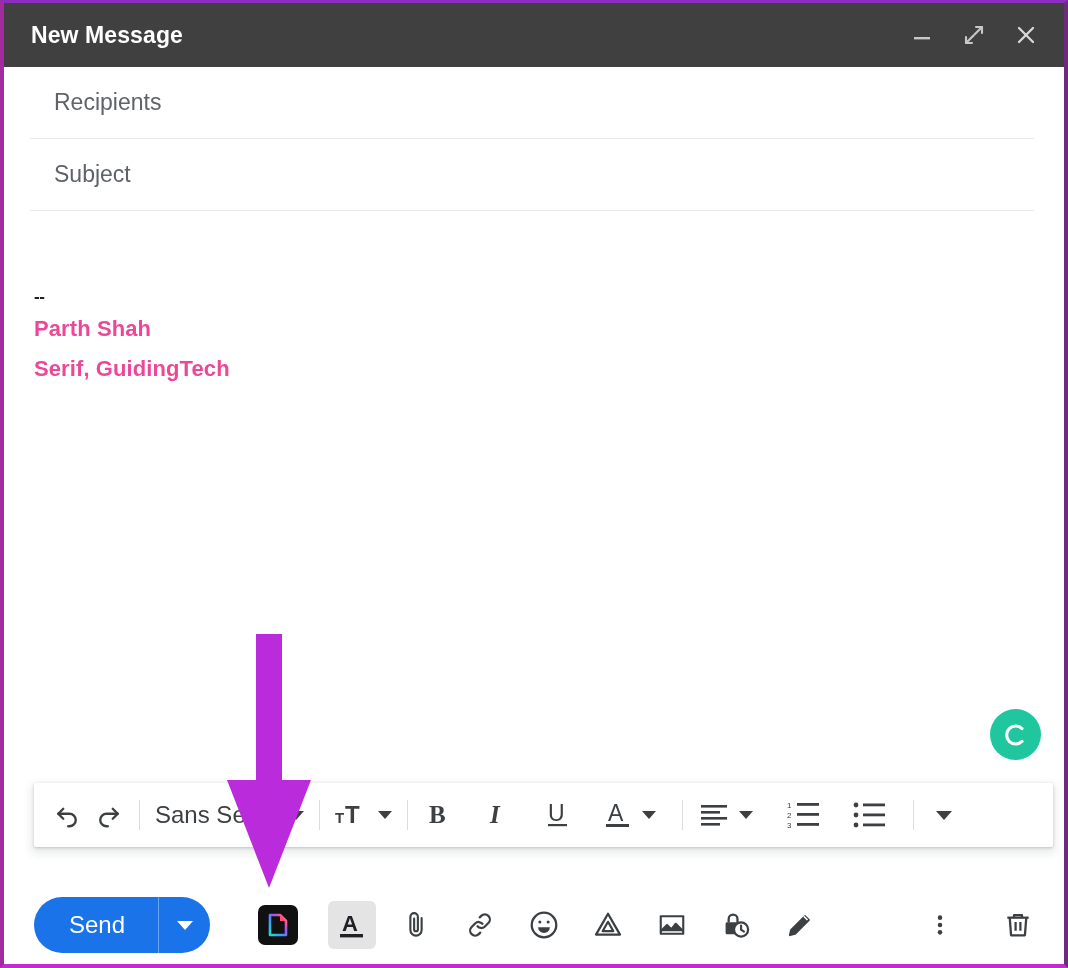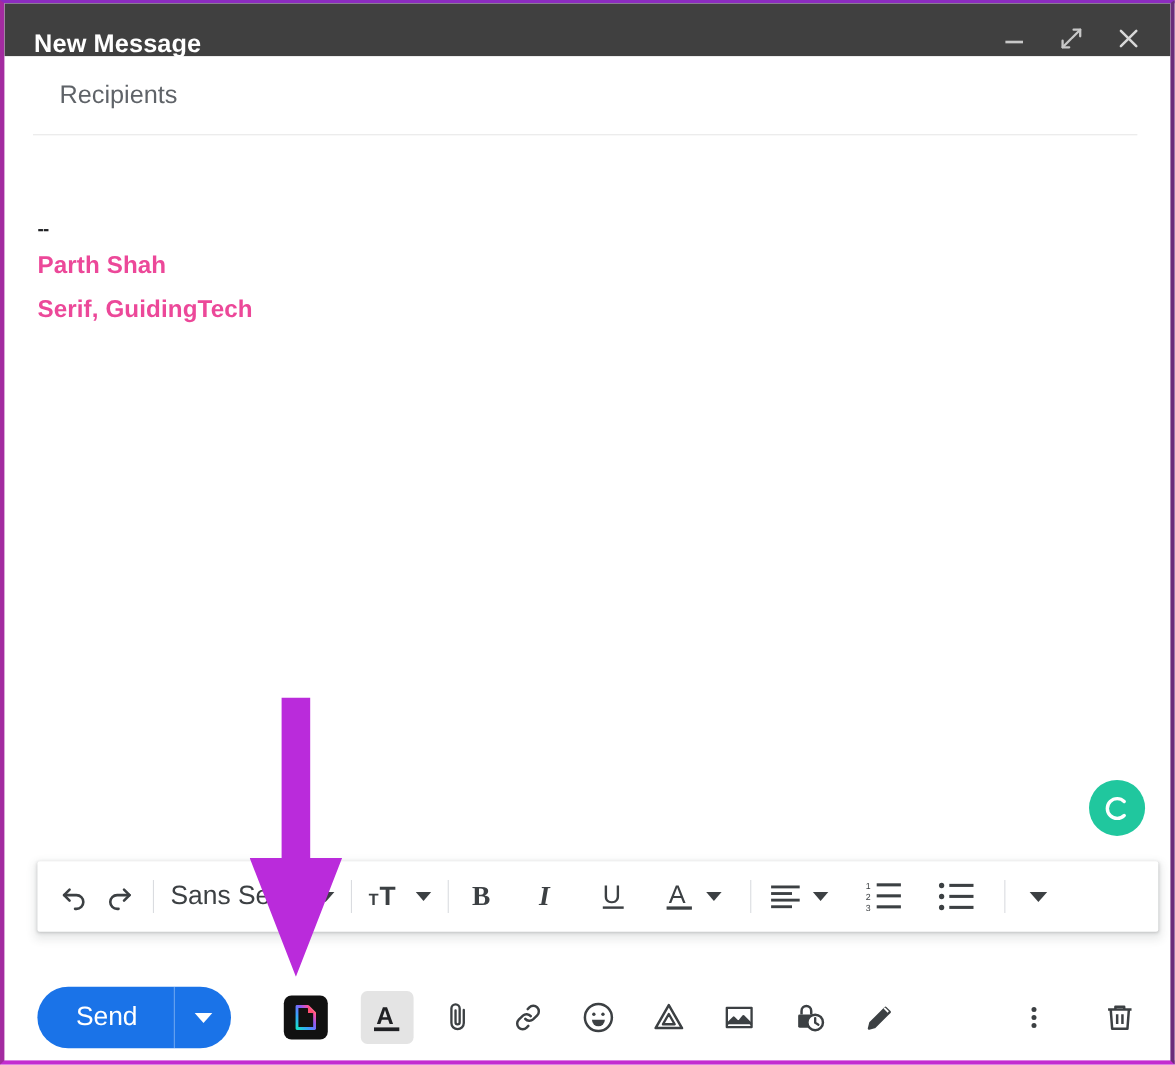--- a/index.html
+++ b/index.html
@@ -20,24 +20,24 @@
     background: #ffffff;
     border-left: 4px solid #a32ba0;
     border-right: 4px solid #6b2d7a;
     border-bottom: 4px solid #c42bd0;
     border-top: 3px solid #8c2cc0;
     overflow: hidden;
   }
 
   
   #title-bar {
-    height: 48px;
+    height: 64px;
     background: #404040;
     display: flex;
-    align-items: flex-end;
+    align-items: center;
     padding: 0 22px 0 27px;
     position: relative;
     flex-shrink: 0;
     gap: 24px;
   }
   #title-text {
     color: #ffffff;
     font-size: 23px;
     font-weight: 600;
     letter-spacing: 0.1px;
@@ -298,20 +298,23 @@
             <line x1="19" y1="5" x2="5" y2="19"></line>
         </svg>
       </div>
     </div>
   </div>
 
   <div class="field-row">
     <span class="field-placeholder">Recipients</span>
   </div>
 
+  <div class="field-row">
+    <span class="field-placeholder">Subject</span>
+  </div>
 
   <div id="message-body">
     <div id="body-text-block">
       <div class="sig-dashes">--</div>
       <div class="sig-line">Parth Shah</div>
       <div class="sig-line">Serif, GuidingTech</div>
     </div>
   </div>
 
   <div id="assistant-badge">

